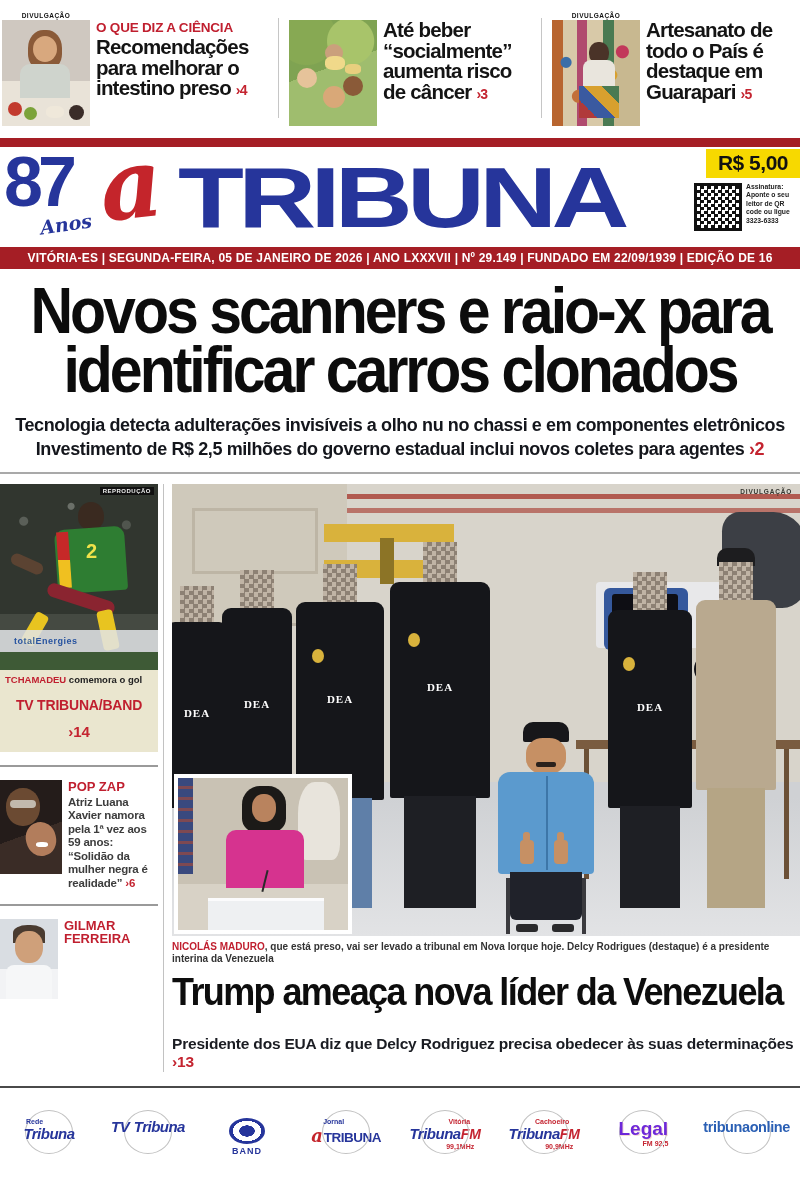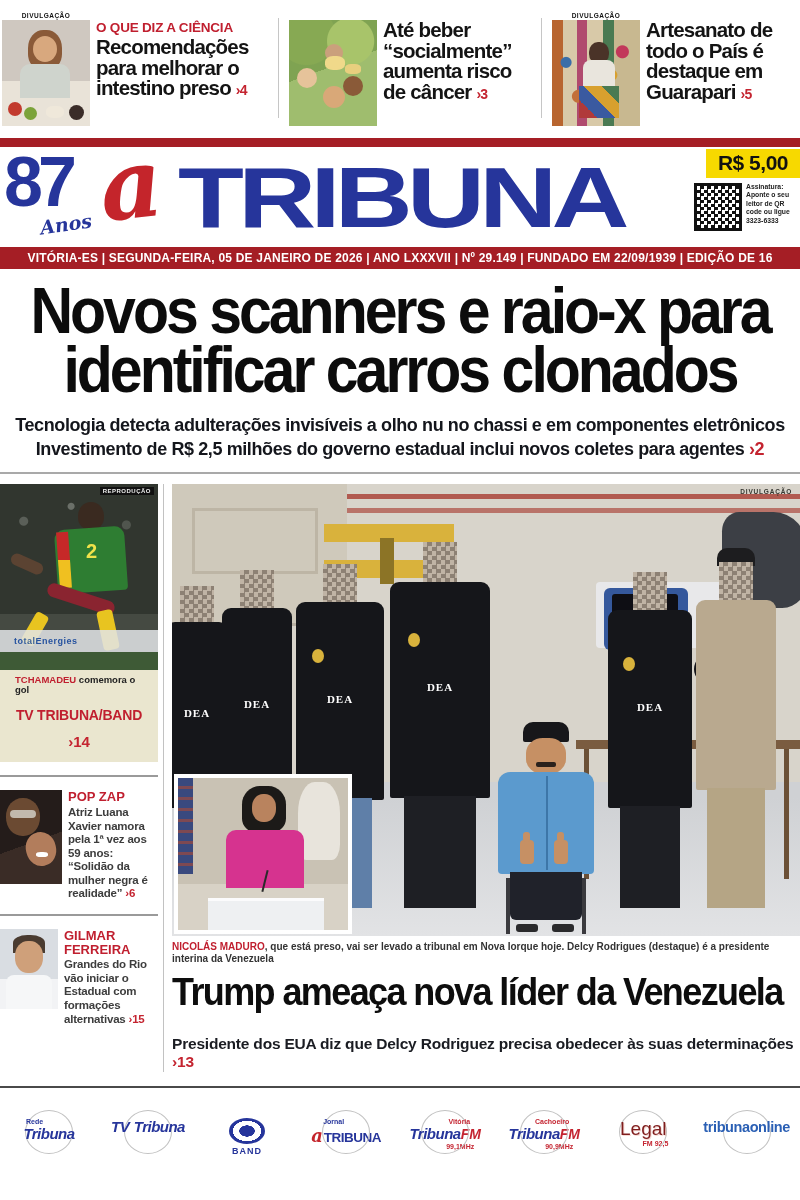--- a/index.html
+++ b/index.html
@@ -85,21 +85,21 @@
   .sp-shirt { position:absolute; left:56px; top:44px; width:70px; height:64px; background:#2e7d32; border-radius:10px 10px 4px 4px; transform:rotate(-4deg); }
   .sp-band { position:absolute; left:58px; top:48px; width:12px; height:56px; background:linear-gradient(180deg,#c62828 0 50%, #f0c020 50% 100%); transform:rotate(-4deg); }
   .sp-num { position:absolute; left:86px; top:56px; color:#f0e24a; font-weight:800; font-size:20px; }
   .sp-leg { position:absolute; left:46px; top:108px; width:70px; height:14px; background:#8a2430; border-radius:7px; transform:rotate(18deg); }
   .sp-sock { position:absolute; left:100px; top:126px; width:16px; height:40px; background:#e8c420; border-radius:4px; transform:rotate(-12deg); }
   .sp-sock2 { position:absolute; left:28px; top:128px; width:14px; height:34px; background:#e8c420; border-radius:4px; transform:rotate(30deg); }
   .sp-board { position:absolute; left:0; bottom:18px; width:100%; height:22px; background:#e3e6e8; opacity:.85; }
   .sp-board-text { font-size:9px; font-weight:700; color:#2255b0; line-height:22px; padding-left:14px; letter-spacing:.5px; }
   .sp-grass { position:absolute; left:0; bottom:0; width:100%; height:18px; background:#3e5a36; }
 
-  .beige { background:#eae6cf; width:158px; padding:5px 15px 12px; }
+  .beige { background:#eae6cf; width:158px; padding:5px 5px 12px; }
   .sp-cap { font-size:9.5px; font-weight:700; color:#222; line-height:1.1; }
   .sp-cap .cap-name { color:#c01f2f; }
   .tv-kicker { margin-top:12px; text-align:center; color:#c01f2f; font-weight:700; font-size:14px; letter-spacing:-0.2px; }
   .tv-head { text-align:center; font-size:23.5px; font-weight:800; color:#111; letter-spacing:-1.2px; line-height:1.0; margin-top:5px; }
   .tv-ref { text-align:center; color:#c42430; font-weight:800; font-size:15px; margin-top:10px; }
   .hr-left { height:2px; background:#9a9a9a; margin:13px 0; width:158px; }
 
   .mini { display:flex; gap:6px; width:158px; }
   .mini-photo { flex:none; position:relative; overflow:hidden; }
   .pz-img { width:62px; height:94px; background:linear-gradient(160deg,#241c1a 0 55%, #3a2c26 55% 100%); }
@@ -193,21 +193,21 @@
   .logo-circle { position:absolute; top:0; left:50%; transform:translateX(-50%); width:48px; height:44px; border:1.5px solid #c2c2c2; border-radius:50%; }
   .lg-main { position:relative; font-style:italic; font-weight:800; color:#26359b; font-size:15px; letter-spacing:-0.5px; }
   .lg-pre { position:relative; display:block; font-size:7px; font-weight:800; color:#26359b; text-align:left; margin-left:16px; }
   .lg-pre.red { color:#c42430; text-align:right; margin:0 14px 0 0; }
   .lg-fm { font-style:italic; font-weight:800; color:#c42430; font-size:14px; }
   .lg-freq { display:block; font-size:7px; font-weight:800; color:#c42430; text-align:right; margin-right:10px; }
   .band-eye { position:relative; width:36px; height:26px; margin:0 auto; background:radial-gradient(ellipse at center, #26359b 0 30%, #fff 31% 55%, #26359b 56% 100%); border-radius:50%; }
   .band-word { font-size:9px; font-weight:800; color:#26359b; letter-spacing:1px; margin-top:2px; }
   .jr-a { font-family:"DejaVu Serif", serif; font-style:italic; font-weight:700; color:#c4252b; font-size:18px; margin-right:1px; }
   .jr-t { font-weight:800; color:#26359b; font-size:13.5px; letter-spacing:-0.5px; }
-  .legal-main { position:relative; font-weight:400; font-size:19px; color:#7f1d1d; letter-spacing:0; text-shadow:1px 1px 0 #d4452a33; }
+  .legal-main { position:relative; font-weight:700; font-size:19px; color:#6d28d9; letter-spacing:0; text-shadow:1px 1px 0 #d4452a33; }
   .legal-freq { display:block; font-size:7px; font-weight:800; color:#c42430; text-align:right; margin-right:14px; }
   .online-main { position:relative; font-weight:700; color:#2a5fb4; font-size:14.5px; letter-spacing:-0.4px; }
 </style>
 </head>
 <body>
 
 <div class="page">
 
   <div class="top-strip">
 
@@ -332,21 +332,20 @@
       <div class="hr-left"></div>
 
       <div class="mini">
         <div class="mini-photo gf-img">
           <div class="gf-hair"></div>
             <div class="gf-face"></div>
             <div class="gf-shirt"></div>
         </div>
         <div>
           <div class="mini-kicker">GILMAR FERREIRA</div>
-          <div class="mini-body"><span>Grandes do Rio vão iniciar o Estadual com formações alternativas </span><span class="mini-ref">›15</span></div>
         </div>
       </div>
     </div>
 
     <div class="maincol">
       <div class="photo">
         <div class="ph-credit">DIVULGAÇÃO</div>
         <div class="pipe p1"></div>
           <div class="pipe p2"></div>
         <div class="bg-left"></div>

